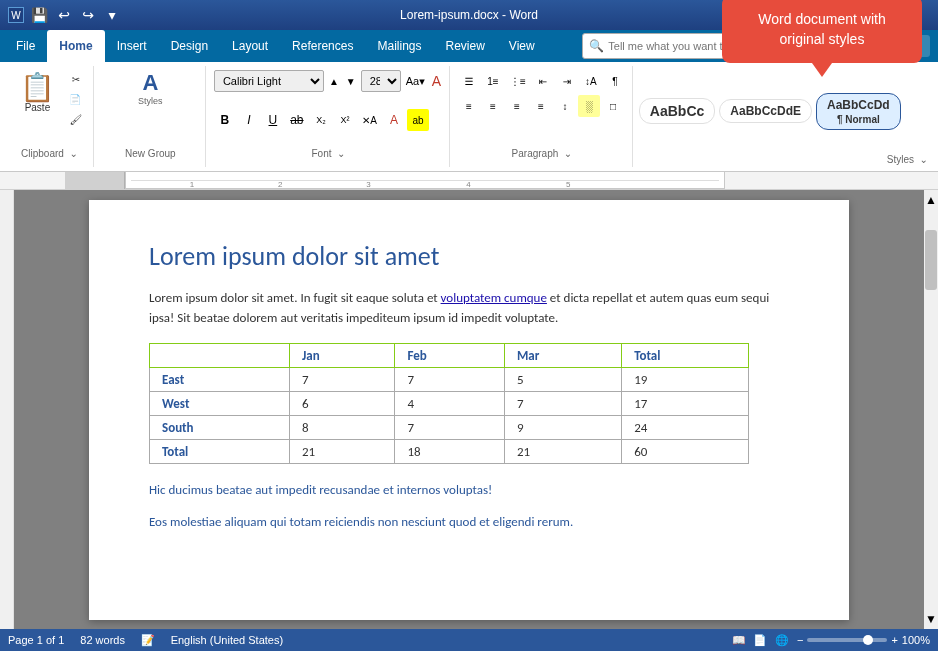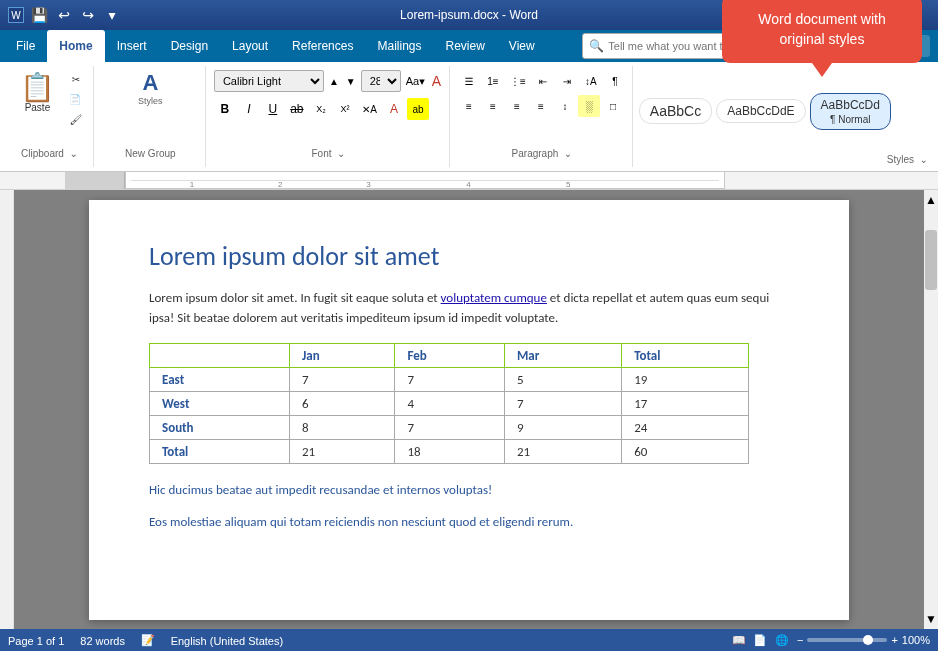--- a/index.html
+++ b/index.html
@@ -49,21 +49,21 @@
     .font-select { height: 22px; font-size: 11px; border: 1px solid #ababab; border-radius: 2px; padding: 0 4px; width: 110px; }
     .size-select { height: 22px; font-size: 11px; border: 1px solid #ababab; border-radius: 2px; padding: 0 4px; width: 40px; }
     .font-bottom { display: flex; gap: 2px; align-items: center; flex-wrap: wrap; }
     .fmt-btn { height: 22px; min-width: 22px; padding: 0 3px; border: 1px solid transparent; border-radius: 2px; cursor: pointer; font-size: 12px; display: flex; align-items: center; justify-content: center; background: none; }
     .fmt-btn.bold { font-weight: bold; }
     .fmt-btn.italic { font-style: italic; }
     .fmt-btn.underline { text-decoration: underline; }
 
     
     .para-group { min-width: 140px; }
-    .style-box { padding: 4px 10px; border: 1px solid #e0e0e0; border-radius: 12px; cursor: pointer; min-width: 70px; text-align: center; background: white; }
+    .style-box { padding: 4px 10px; border: 1px solid #e0e0e0; border-radius: 12px; cursor: pointer; min-width: 70px; text-align: center; background: white; font-weight: bold; }
     .style-box.active { background: #ddeeff; border-color: #2b579a; }
 
     
     .search-area { display: flex; align-items: center; background: white; border: 1px solid #ababab; border-radius: 3px; padding: 2px 6px; height: 26px; width: 200px; margin: auto 8px; gap: 4px; }
     .search-input { border: none; outline: none; font-size: 11px; flex: 1; color: #999; }
 
     
     .signin-area { display: flex; align-items: center; gap: 8px; color: white; padding: 0 8px; }
     .signin-btn { color: white; font-size: 12px; cursor: pointer; padding: 4px 8px; background: rgba(255,255,255,0.15); border-radius: 3px; }
     .share-btn { color: white; font-size: 12px; cursor: pointer; padding: 4px 10px; background: rgba(255,255,255,0.2); border-radius: 3px; display: flex; align-items: center; gap: 4px; }
@@ -124,21 +124,21 @@
     .status-bar {
       height: 22px;
       background: #2b579a;
       color: white;
       font-size: 11px;
       display: flex;
       align-items: center;
       padding: 0 8px;
       justify-content: space-between;
     }
-    .status-left { display: flex; gap: 16px; align-items: flex-end; }
+    .status-left { display: flex; gap: 16px; align-items: center; }
     .status-right { display: flex; gap: 8px; align-items: center; }
     .zoom-slider { width: 80px; height: 4px; background: rgba(255,255,255,0.4); border-radius: 2px; position: relative; }
     .zoom-thumb { width: 10px; height: 10px; background: white; border-radius: 50%; position: absolute; top: -3px; left: 70%; }
 
     
     .ribbon-upper { display: flex; align-items: center; background: #0369a1; height: 32px; }
     .ribbon-upper-tabs { display: flex; flex: 1; height: 100%; align-items: flex-end; padding-left: 4px; }
     .ribbon-upper-right { display: flex; align-items: center; }
   </style>
 </head>
@@ -213,21 +213,21 @@
         <div class="styles-icon-area">
           <span style="font-size:22px;color:#2b579a;font-weight:bold;">A</span>
           <span style="font-size:9px;color:#666;">Styles</span>
         </div>
       </div>
     </div>
     <div class="ribbon-group-label">New Group</div>
   </div>
 
   <div class="ribbon-group font-group">
-    <div style="display:flex;flex-direction:column;gap:3px;flex:1;">
+    <div style="display:flex;flex-direction:column;gap:14px;flex:1;">
       <div class="font-top">
         <select class="font-select">
           <option>Calibri Light</option>
         </select>
         <div style="font-size:10px;cursor:pointer;padding:2px;">▲</div>
         <div style="font-size:10px;cursor:pointer;padding:2px;">▼</div>
         <select class="size-select">
           <option>28</option>
         </select>
         <div style="font-size:11px;cursor:pointer;padding:2px;">Aa▾</div>

